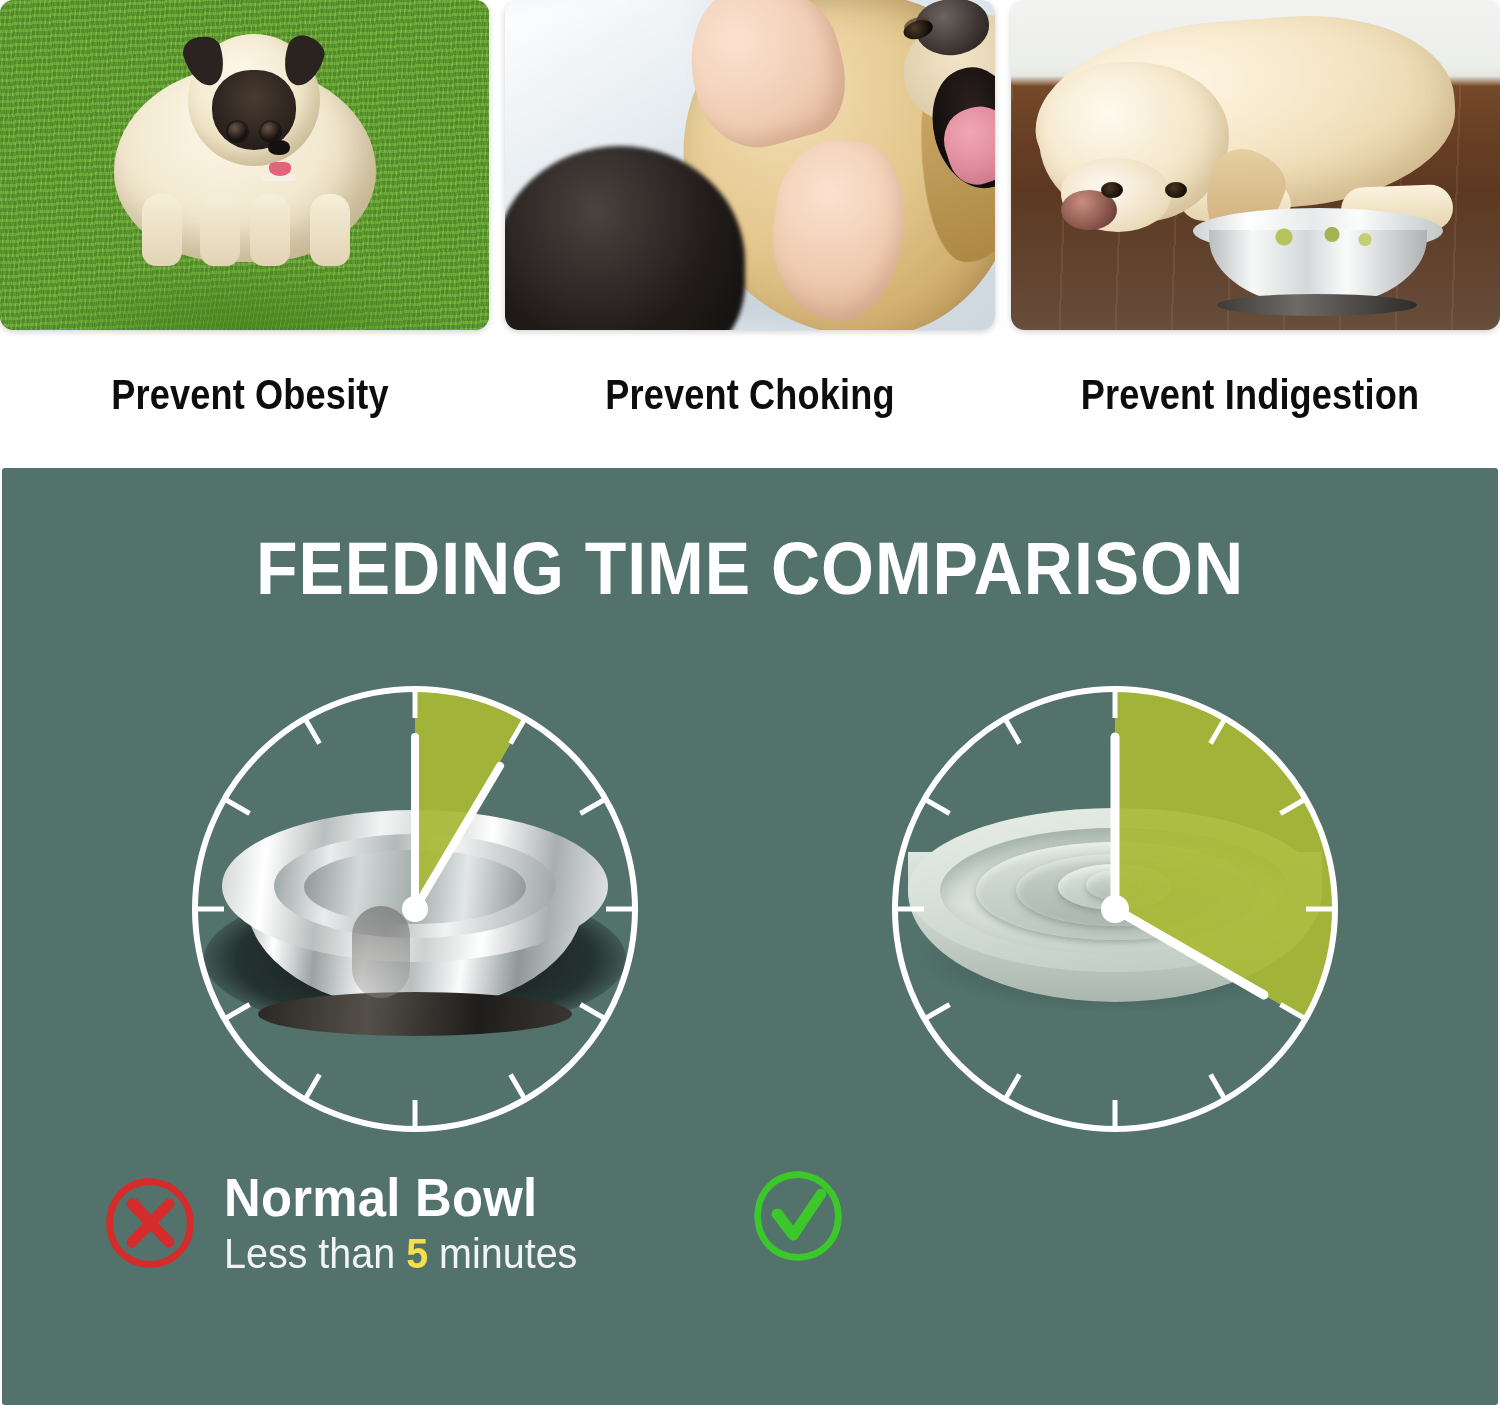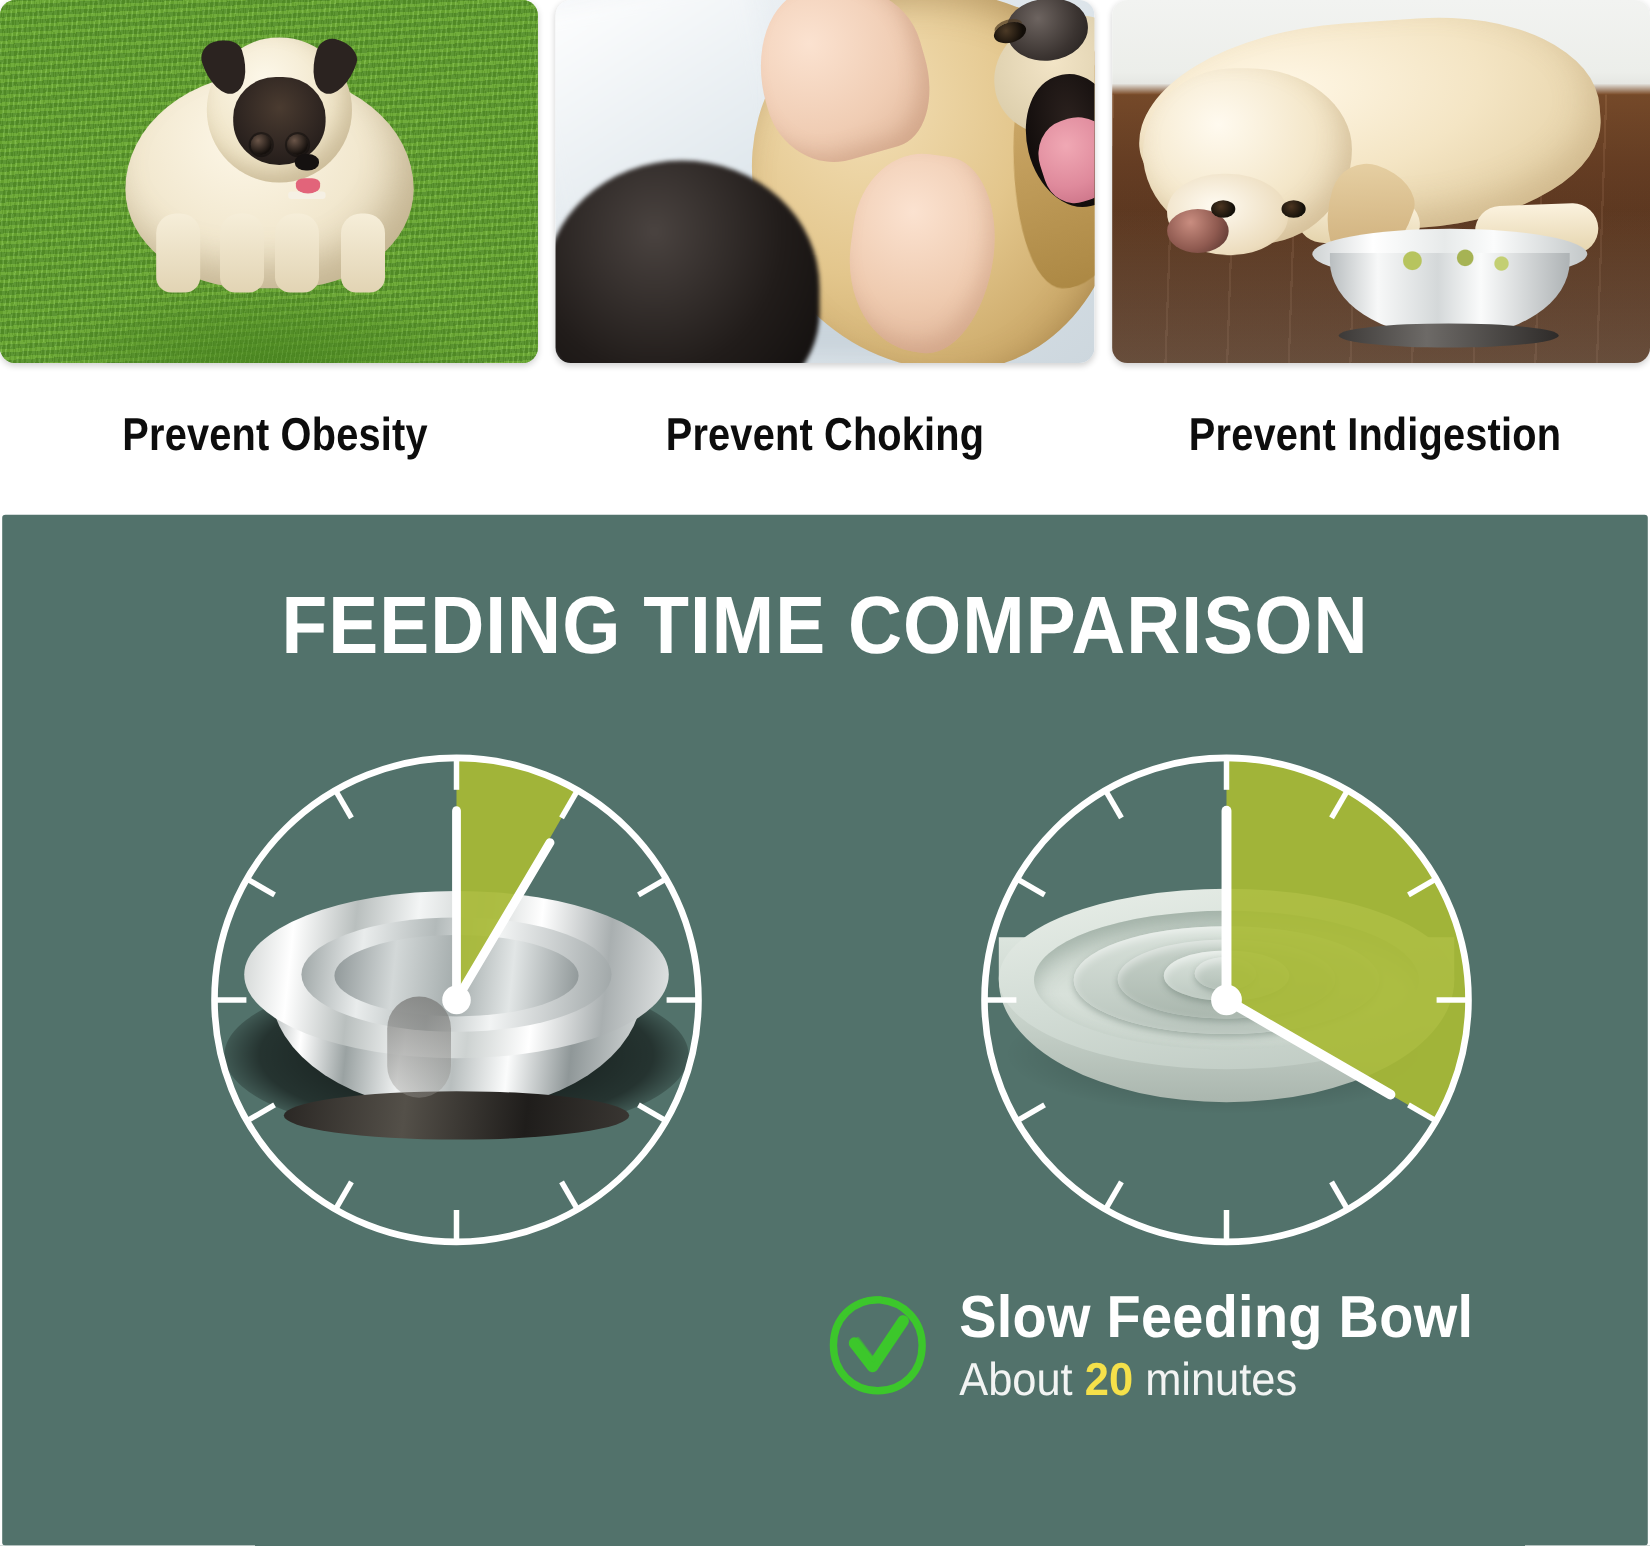--- a/index.html
+++ b/index.html
@@ -458,33 +458,42 @@
         <line x1="235" y1="235" x2="235" y2="63" stroke="#ffffff" stroke-width="9" stroke-linecap="round"></line>
         <line x1="235" y1="235" x2="384" y2="321" stroke="#ffffff" stroke-width="9" stroke-linecap="round"></line>
         <circle cx="235" cy="235" r="14" fill="#ffffff"></circle>
       </svg>
     </div>
 
   </div>
 
   <div class="results">
 
+    <div class="result left">
+      <svg class="badge" viewBox="0 0 100 100">
+        <path d="M50 7 C26 7 8 25 8 50 C8 75 26 93 50 93 C74 93 92 75 92 50 C92 27 75 9 52 7" fill="none" stroke="#D62B2B" stroke-width="7" stroke-linecap="round"></path>
+        <path d="M16 22 C24 12 36 6 50 6" fill="none" stroke="#D62B2B" stroke-width="5" stroke-linecap="round" opacity=".85"></path>
+        <path d="M31 30 L70 70" stroke="#D62B2B" stroke-width="11" stroke-linecap="round"></path>
+        <path d="M70 30 L31 70" stroke="#D62B2B" stroke-width="11" stroke-linecap="round"></path>
+        <path d="M36 26 L66 62" stroke="#D62B2B" stroke-width="4" stroke-linecap="round" opacity=".6"></path>
+      </svg>
+      <div class="result-text">
+        <div class="result-title">Normal Bowl</div>
+        <div class="result-sub">
+          <span>Less than</span>
+          <span class="hl">5</span>
+          <span>minutes</span>
+        </div>
+      </div>
+    </div>
 
     <div class="result right">
       <svg class="badge" viewBox="0 0 100 100">
         <path d="M50 7 C26 7 8 25 8 50 C8 75 26 93 50 93 C74 93 92 75 92 50 C92 27 75 9 52 7" fill="none" stroke="#3CC72B" stroke-width="7" stroke-linecap="round"></path>
         <path d="M18 20 C27 11 38 6 52 6" fill="none" stroke="#3CC72B" stroke-width="5" stroke-linecap="round" opacity=".85"></path>
         <path d="M28 48 L45 70 L74 27" fill="none" stroke="#3CC72B" stroke-width="11" stroke-linecap="round" stroke-linejoin="round"></path>
         <path d="M31 44 L46 64" fill="none" stroke="#3CC72B" stroke-width="4" stroke-linecap="round" opacity=".6"></path>
       </svg>
-      <div class="result-text">
-        <div class="result-title">Slow Feeding Bowl</div>
-        <div class="result-sub">
-          <span>About</span>
-          <span class="hl">20</span>
-          <span>minutes</span>
-        </div>
-      </div>
     </div>
 
   </div>
 
 </div>
 
 </body></html>

